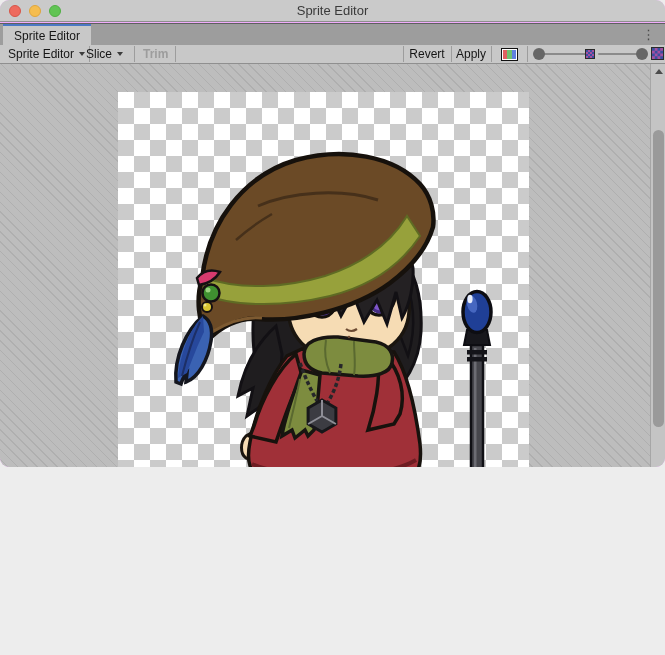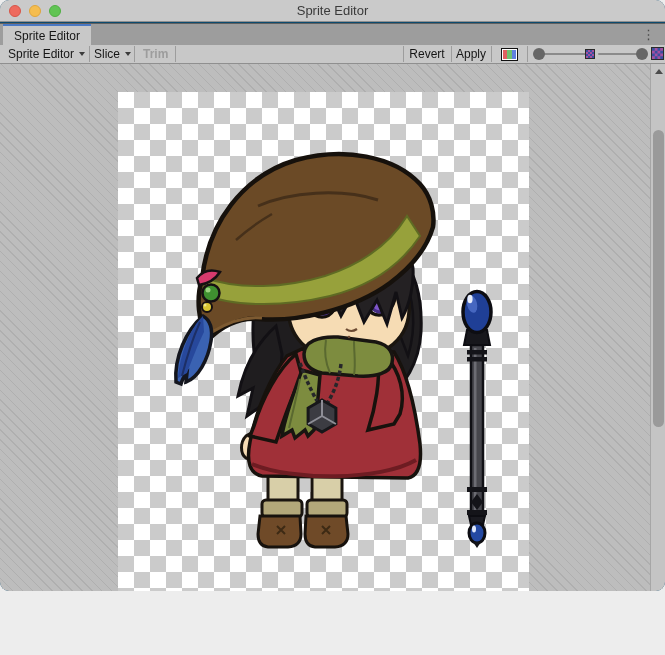--- a/index.html
+++ b/index.html
@@ -1,17 +1,17 @@
 <!DOCTYPE html>
 <html><head>
 <meta charset="utf-8">
 <style>
   html,body{margin:0;padding:0;background:#ededed;font-family:"Liberation Sans",sans-serif;}
   *{box-sizing:border-box;}
-  .window{position:relative;width:665px;height:591px;border-radius:9px;overflow:hidden;background:#0c4a6e;}
+  .window{position:relative;width:665px;height:467px;border-radius:9px;overflow:hidden;background:#f0abfc;}
 
   
   .titlebar{position:absolute;left:0;top:0;width:665px;height:22px;background:#cacaca;border-bottom:1px solid #8f8f8f;}
   .traffic{position:absolute;top:5px;width:12px;height:12px;border-radius:50%;}
   .t-close{left:9px;background:#ee6a5e;border:0.5px solid #d65548;}
   .t-min{left:29px;background:#f5bd4f;border:0.5px solid #dfa53c;}
   .t-zoom{left:49px;background:#61c454;border:0.5px solid #4faf43;}
   .title-text{position:absolute;left:0;right:0;top:3px;text-align:center;font-size:13px;color:#3a3a3a;}
 
   
@@ -66,21 +66,21 @@
     </div>
     <div class="kebab">⋮</div>
   </div>
 
   <div class="toolbar">
     <div class="tb-btn" style="left:0;">
       <span>Sprite Editor</span>
       <span class="dd-arrow"></span>
     </div>
     <div class="tb-sep" style="left:89px;"></div>
-    <div class="tb-btn" style="left:86px;">
+    <div class="tb-btn" style="left:78px;">
       <span>Slice</span>
       <span class="dd-arrow"></span>
     </div>
     <div class="tb-sep" style="left:134px;"></div>
     <div class="tb-btn disabled" style="left:135px;font-weight:bold;">
       <span>Trim</span>
     </div>
     <div class="tb-sep" style="left:175px;"></div>
 
     <div class="tb-sep" style="left:403px;"></div>

